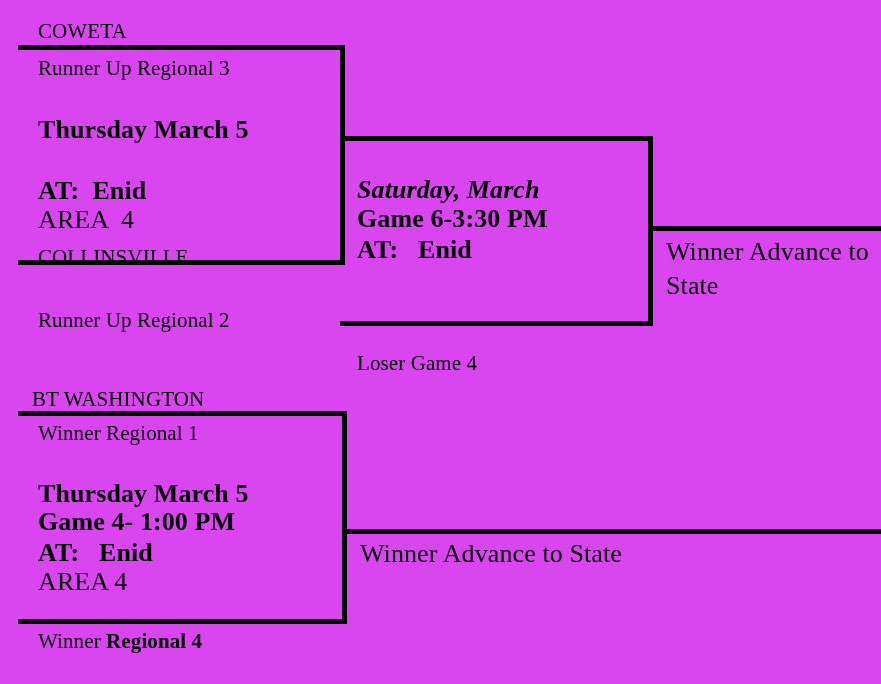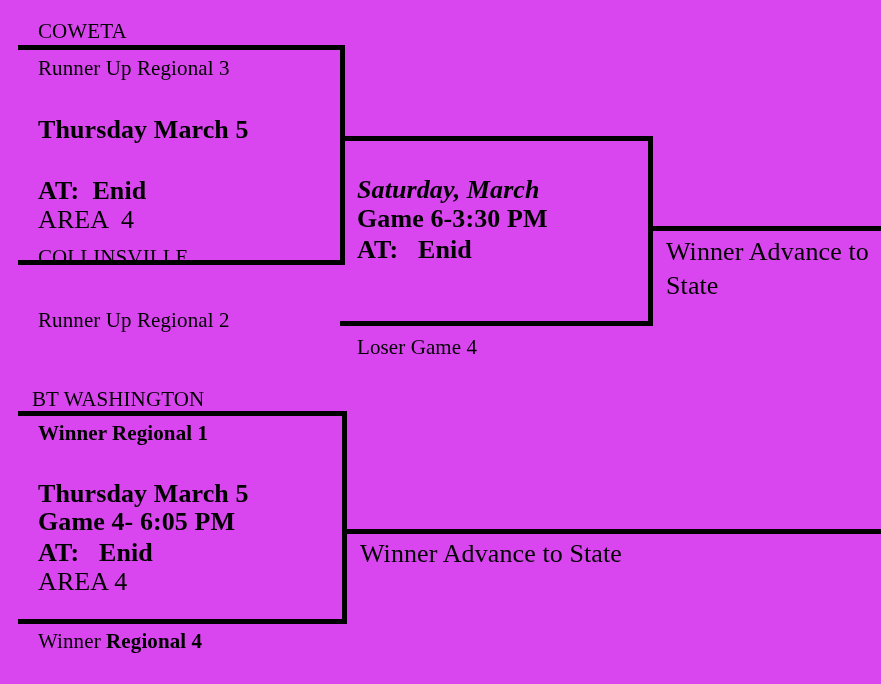--- a/index.html
+++ b/index.html
@@ -73,34 +73,34 @@
   <div class="hline" style="left:340px; top:136px; width:313px;"></div>
 
   <div class="hline" style="left:340px; top:321px; width:313px;"></div>
 
   <div class="vline" style="left:648px; top:136px; height:190px;"></div>
 
   <div class="txt gameinfo bold" style="left:357px; top:173px;font-style:italic;">Saturday, March</div>
   <div class="txt gameinfo bold" style="left:357px; top:202px;">Game 6-3:30 PM</div>
   <div class="txt gameinfo bold" style="left:357px; top:233px;">AT:   Enid</div>
 
-  <div class="txt seedline" style="left:357px; top:334px;text-align:center;">Loser Game 4</div>
+  <div class="txt seedline" style="left:357px; top:350px;text-align:center;">Loser Game 4</div>
 
   <div class="hline" style="left:648px; top:226px; width:233px;"></div>
 
   <div class="txt wrap" style="left:666px; top:235px; width:205px;">Winner Advance to State</div>
 
   <div class="txt seedline" style="left:32px; top:386px;">BT WASHINGTON</div>
 
   <div class="hline" style="left:18px; top:411px; width:329px;"></div>
 
-  <div class="txt seedline" style="left:38px; top:420px;font-weight:bold;">Winner Regional 1</div>
+  <div class="txt seedline" style="left:38px; top:420px;">Winner Regional 1</div>
 
   <div class="txt gameinfo bold" style="left:38px; top:477px;">Thursday March 5</div>
-  <div class="txt gameinfo bold" style="left:38px; top:505px;">Game 4- 6:05 PM</div>
+  <div class="txt gameinfo bold" style="left:38px; top:505px;">Game 4- 1:00 PM</div>
   <div class="txt gameinfo bold" style="left:38px; top:536px;">AT:   Enid</div>
   <div class="txt gameinfo" style="left:38px; top:565px;">AREA 4</div>
 
 
   <div class="hline" style="left:18px; top:619px; width:329px;"></div>
 
   <div class="txt seedline" style="left:38px; top:628px;"><span>Winner </span><b class="inlinebold">Regional 4</b></div>
 
   <div class="vline" style="left:342px; top:411px; height:213px;"></div>
 

